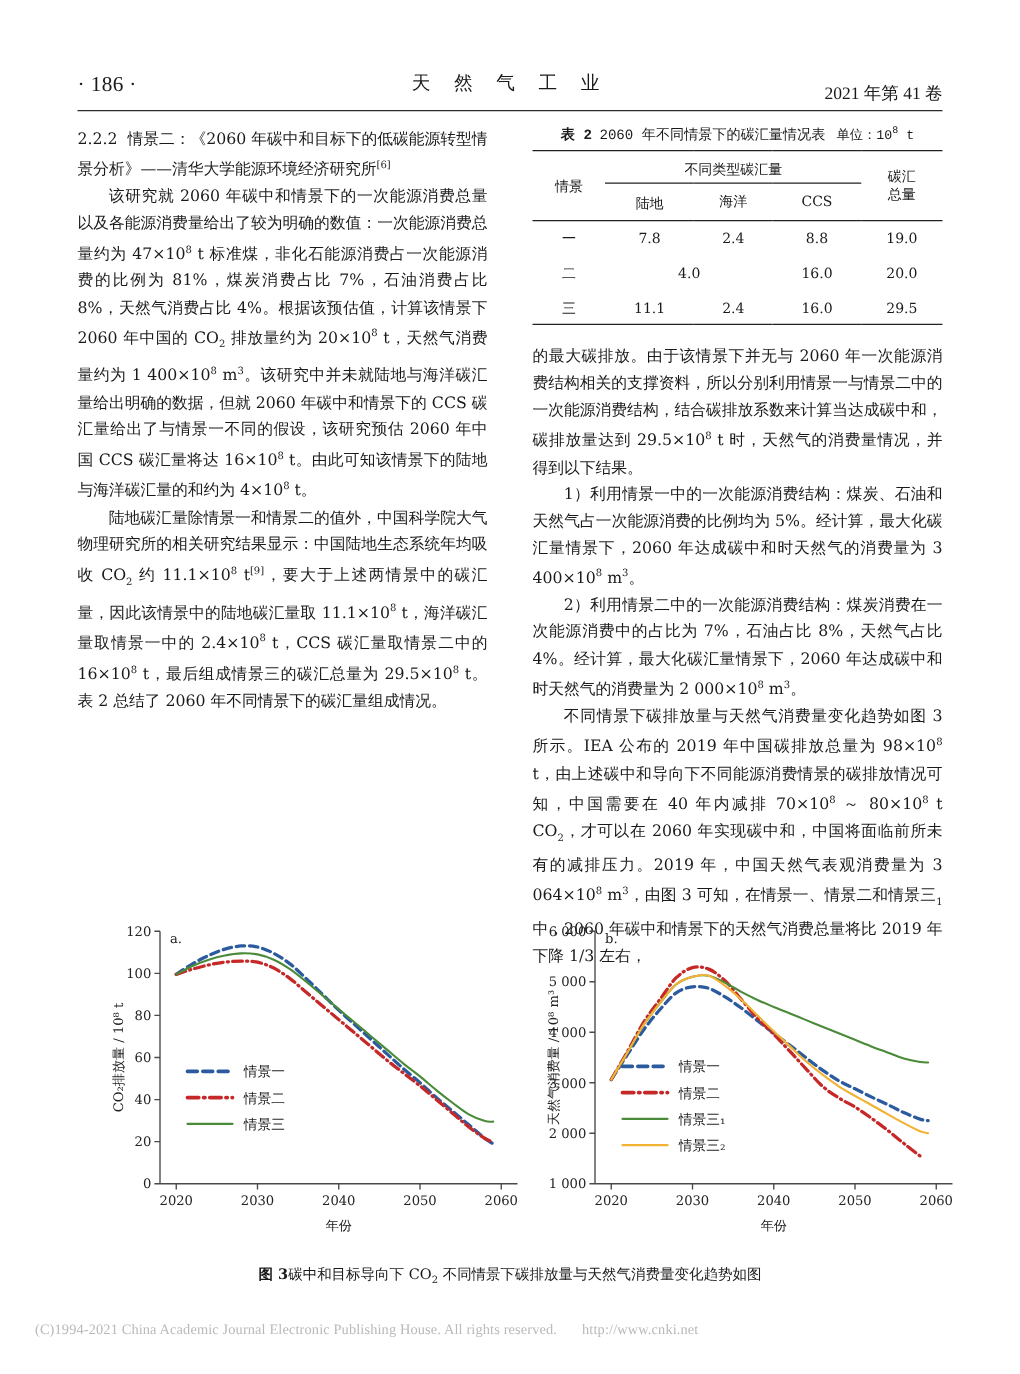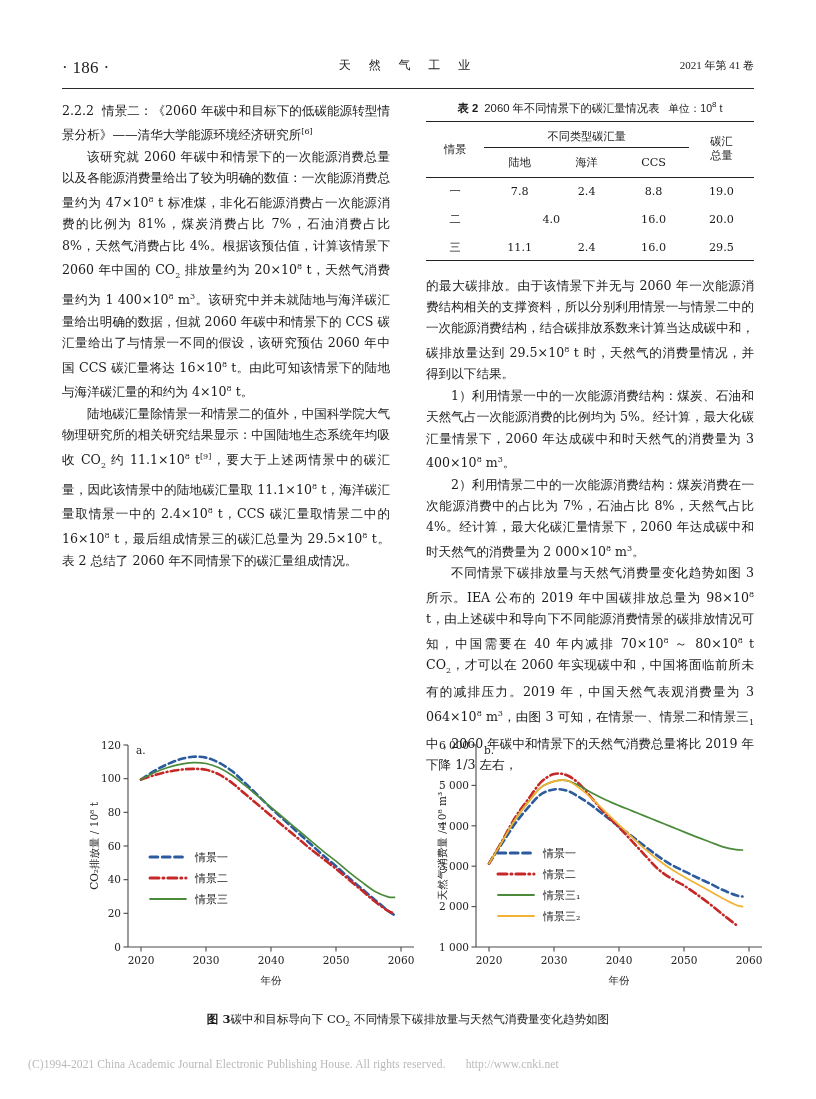--- a/index.html
+++ b/index.html
@@ -7,43 +7,43 @@
     width:816px;height:1099px;background:#ffffff;
     font-family:"Liberation Serif","DejaVu Serif",serif;
     color:#1a1a1a;position:relative;overflow:hidden;
   }
   .page{position:absolute;inset:0;}
 
   
   .hdr{position:absolute;left:62px;right:62px;top:58px;height:22px;}
   .hdr-left{position:absolute;left:0;top:0;font-size:17px;letter-spacing:.3px;}
   .hdr-center{position:absolute;left:50%;transform:translateX(-50%);top:-1px;
-    font-size:12px;letter-spacing:7px;font-family:"DejaVu Serif",serif;}
-  .hdr-right{position:absolute;right:0;top:0;font-size:11px;}
+    font-size:15px;letter-spacing:7px;font-family:"DejaVu Serif",serif;}
+  .hdr-right{position:absolute;right:0;top:8px;font-size:14px;}
   .hdr-rule{position:absolute;left:62px;right:62px;top:88px;height:1px;background:#2b2b2b;}
 
   
   .col{position:absolute;top:100px;width:328px;}
   .col-left{left:62px;}
   .col-right{left:426px;}
 
   p.t{
     margin:0 0 0 0;font-size:12.6px;line-height:21.4px;
     text-align:justify;text-justify:inter-ideograph;
     font-family:"DejaVu Serif",serif;
   }
   p.ind{text-indent:25px;}
   .sec{font-size:12.6px;line-height:21.4px;font-family:"DejaVu Serif",serif;margin:0;}
   .sec .num{margin-right:8px;}
   sup{font-size:8px;vertical-align:super;}
   sub{font-size:8px;vertical-align:sub;}
 
   
   .tbl-wrap{margin:0 0 10px 0;}
-  .tbl-cap{font-size:11.3px;text-align:center;margin-bottom:5px;font-family:Liberation Sans, sans-serif;
+  .tbl-cap{font-size:11.3px;text-align:center;margin-bottom:5px;font-family:Liberation Mono, monospace;
            white-space:nowrap;}
   .tbl-cap .lbl{font-weight:bold;margin-right:6px;}
   .tbl-cap .unit{margin-left:9px;font-size:10.6px;}
   table.t2{border-collapse:collapse;width:100%;font-size:11.2px;font-family:"DejaVu Serif",serif;}
   table.t2 th,table.t2 td{text-align:center;padding:7px 0;font-weight:normal;}
   .rule-top{border-top:1.6px solid #222;}
   .rule-mid{border-top:.9px solid #222;}
   .rule-bot{border-bottom:1.6px solid #222;}
   .grp-rule{border-bottom:.9px solid #222;}
   td.span2{}

